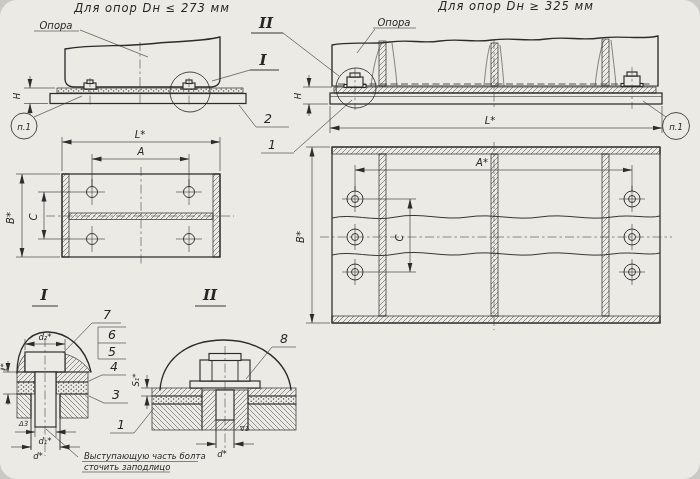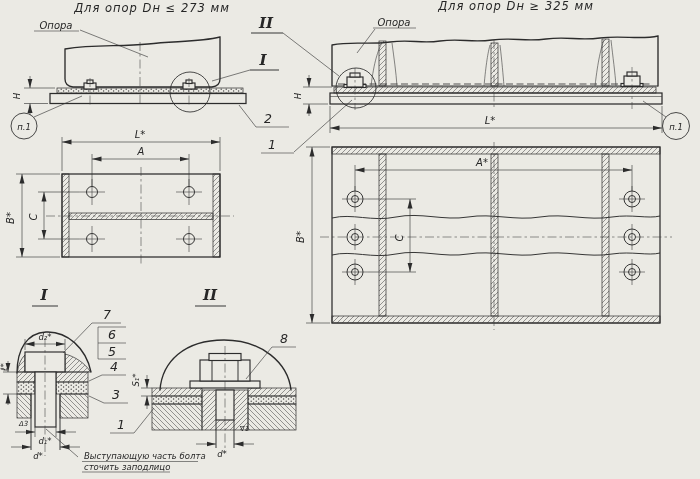--- a/index.html
+++ b/index.html
@@ -1,17 +1,17 @@
 <!DOCTYPE html>
 <html><head>
 <meta charset="utf-8">
 <style>
   html,body{margin:0;padding:0;background:#c9c9c6;}
   .sheet{position:relative;width:700px;height:479px;background:#ebeae4;overflow:hidden;
-         font-family:"DejaVu Sans",sans-serif;}
+         font-family:"DejaVu Sans",sans-serif;border-radius:17px;}
   svg{position:absolute;left:0;top:0;}
   text{fill:#262626;font-family:"DejaVu Sans",sans-serif;font-style:italic;}
   .tt{font-size:11.5px;letter-spacing:1px;}
   .lab{font-size:10px;}
   .sm{font-size:8.5px;}
   .xs{font-size:7px;}
   .num{font-size:12.5px;}
   .rom{font-family:"DejaVu Serif",serif;font-size:15px;font-weight:bold;}
   .s1{stroke:#2c2c2c;stroke-width:1.35;fill:none;stroke-linecap:round;}
   .pl{stroke:#2c2c2c;stroke-width:1.25;fill:none;}

